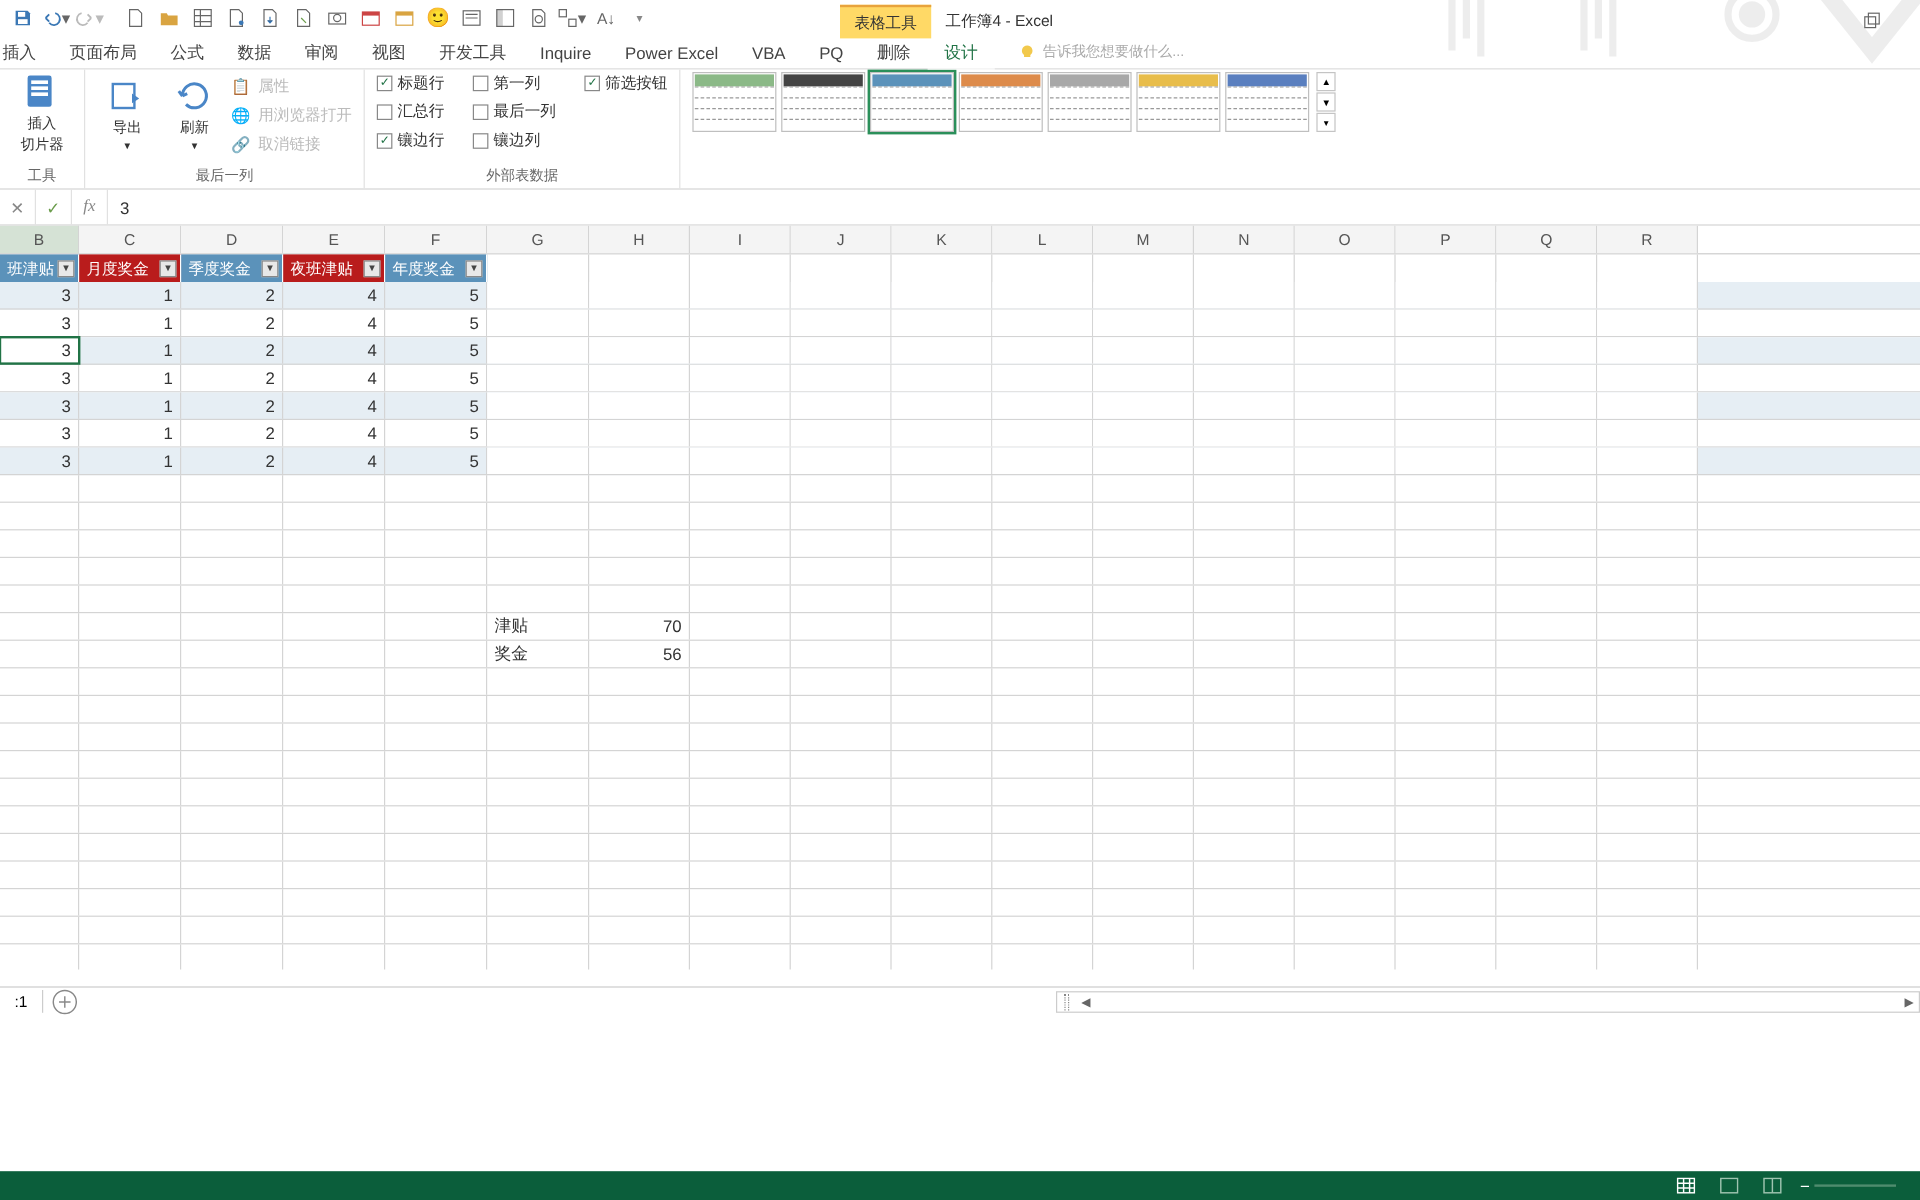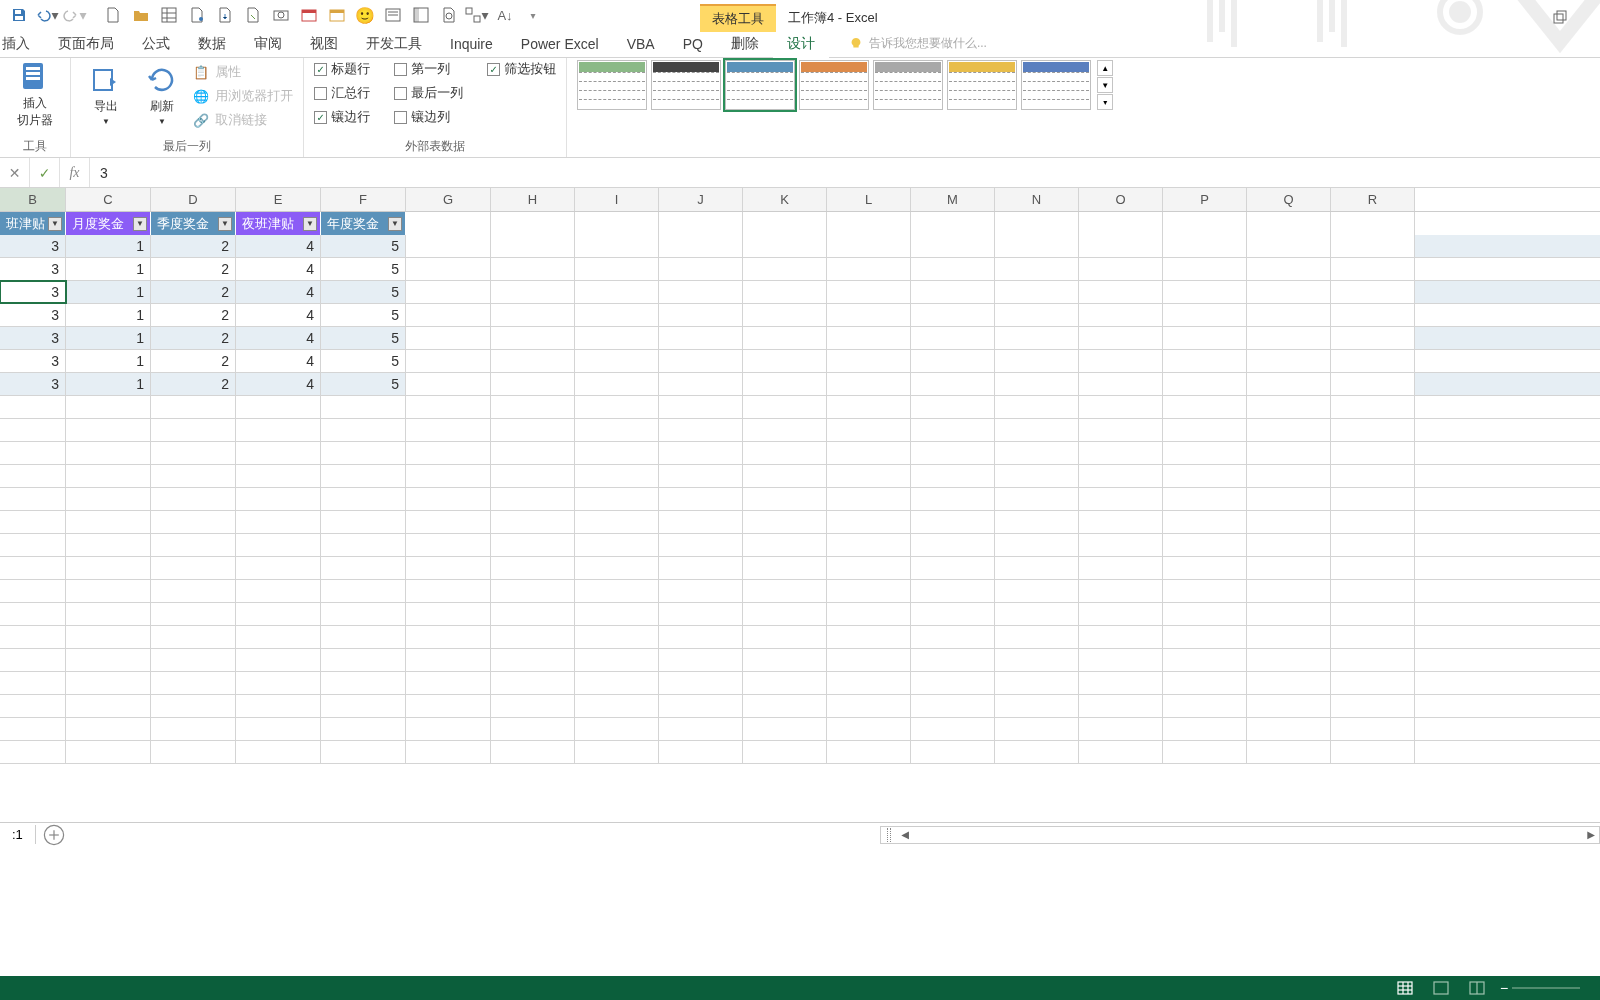--- a/index.html
+++ b/index.html
@@ -49,21 +49,21 @@
 .fb-btn.fx { font-style: italic; font-family: "Times New Roman", serif; }
 .fb-input { flex: 1; padding: 0 10px; font-size: 14px; color: #333; }
 
 
 .grid-wrap { position: relative; height: 620px; overflow: hidden; }
 .col-headers { display: flex; height: 24px; border-bottom: 1px solid #ccc; }
 .ch { border-right: 1px solid #d4d4d4; background: #f4f4f4; text-align: center; font-size: 13px; color: #555; line-height: 24px; }
 .ch.active { background: #d5e2d5; }
 .table-headers { display: flex; height: 23px; }
 .th { display: flex; align-items: center; justify-content: space-between; padding: 0 3px 0 6px; font-size: 13px; color: #fff; border-right: 1px solid #fff; background: #5b92ba; }
-.th.alt { background: #8b5cf6; }
+.th.alt { background: #b91c1c; }
 .filter-btn { width: 14px; height: 14px; background: #e8e8e8; border: 1px solid #888; display: flex; align-items: center; justify-content: center; font-size: 8px; color: #444; cursor: pointer; }
 .grow { display: flex; height: 23px; border-bottom: 1px solid #d4d4d4; }
 .grow.band { background: #e6eef4; }
 .cell { border-right: 1px solid #d4d4d4; font-size: 14px; padding: 0 6px; display: flex; align-items: center; justify-content: flex-end; color: #333; }
 .cell.left { justify-content: flex-start; }
 .cell.selected { outline: 2px solid #217346; outline-offset: -1px; background: #fff !important; z-index: 5; position: relative; }
 
 
 .sheet-bar { position: absolute; left: 0; right: 0; top: 822px; height: 24px; display: flex; align-items: center; border-top: 1px solid #ccc; background: #fff; }
 .sheet-tab { padding: 2px 12px; font-size: 13px; border-right: 1px solid #ccc; }
@@ -690,20 +690,58 @@
         <div class="cell" style="width: 84px;"></div>
         <div class="cell" style="width: 84px;"></div>
         <div class="cell" style="width: 84px;"></div>
       </div>
       <div class="grow">
         <div class="cell" style="width: 66px;"></div>
         <div class="cell" style="width: 85px;"></div>
         <div class="cell" style="width: 85px;"></div>
         <div class="cell" style="width: 85px;"></div>
         <div class="cell" style="width: 85px;"></div>
+        <div class="cell left" style="width: 85px;">津贴</div>
+        <div class="cell" style="width: 84px;">70</div>
+        <div class="cell" style="width: 84px;"></div>
+        <div class="cell" style="width: 84px;"></div>
+        <div class="cell" style="width: 84px;"></div>
+        <div class="cell" style="width: 84px;"></div>
+        <div class="cell" style="width: 84px;"></div>
+        <div class="cell" style="width: 84px;"></div>
+        <div class="cell" style="width: 84px;"></div>
+        <div class="cell" style="width: 84px;"></div>
+        <div class="cell" style="width: 84px;"></div>
+        <div class="cell" style="width: 84px;"></div>
+      </div>
+      <div class="grow">
+        <div class="cell" style="width: 66px;"></div>
+        <div class="cell" style="width: 85px;"></div>
+        <div class="cell" style="width: 85px;"></div>
+        <div class="cell" style="width: 85px;"></div>
+        <div class="cell" style="width: 85px;"></div>
+        <div class="cell left" style="width: 85px;">奖金</div>
+        <div class="cell" style="width: 84px;">56</div>
+        <div class="cell" style="width: 84px;"></div>
+        <div class="cell" style="width: 84px;"></div>
+        <div class="cell" style="width: 84px;"></div>
+        <div class="cell" style="width: 84px;"></div>
+        <div class="cell" style="width: 84px;"></div>
+        <div class="cell" style="width: 84px;"></div>
+        <div class="cell" style="width: 84px;"></div>
+        <div class="cell" style="width: 84px;"></div>
+        <div class="cell" style="width: 84px;"></div>
+        <div class="cell" style="width: 84px;"></div>
+      </div>
+      <div class="grow">
+        <div class="cell" style="width: 66px;"></div>
+        <div class="cell" style="width: 85px;"></div>
+        <div class="cell" style="width: 85px;"></div>
+        <div class="cell" style="width: 85px;"></div>
+        <div class="cell" style="width: 85px;"></div>
         <div class="cell" style="width: 85px;"></div>
         <div class="cell" style="width: 84px;"></div>
         <div class="cell" style="width: 84px;"></div>
         <div class="cell" style="width: 84px;"></div>
         <div class="cell" style="width: 84px;"></div>
         <div class="cell" style="width: 84px;"></div>
         <div class="cell" style="width: 84px;"></div>
         <div class="cell" style="width: 84px;"></div>
         <div class="cell" style="width: 84px;"></div>
         <div class="cell" style="width: 84px;"></div>

